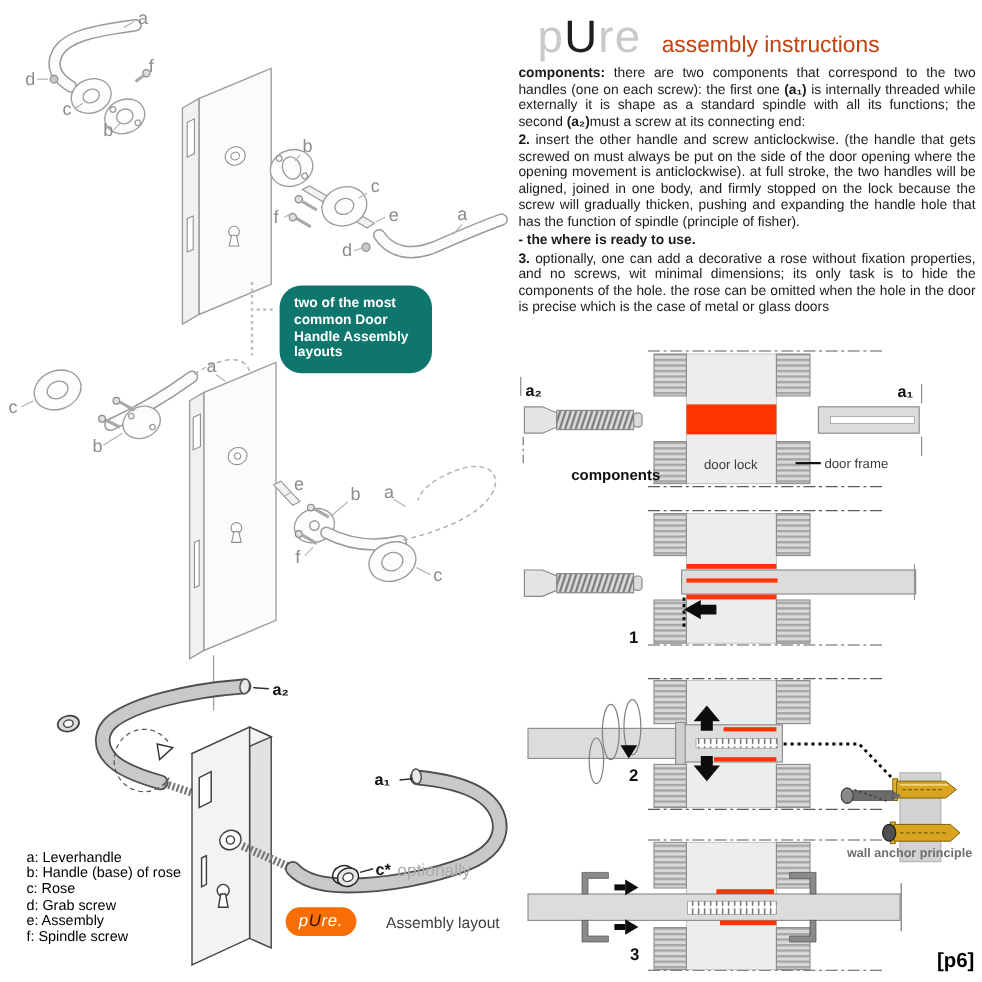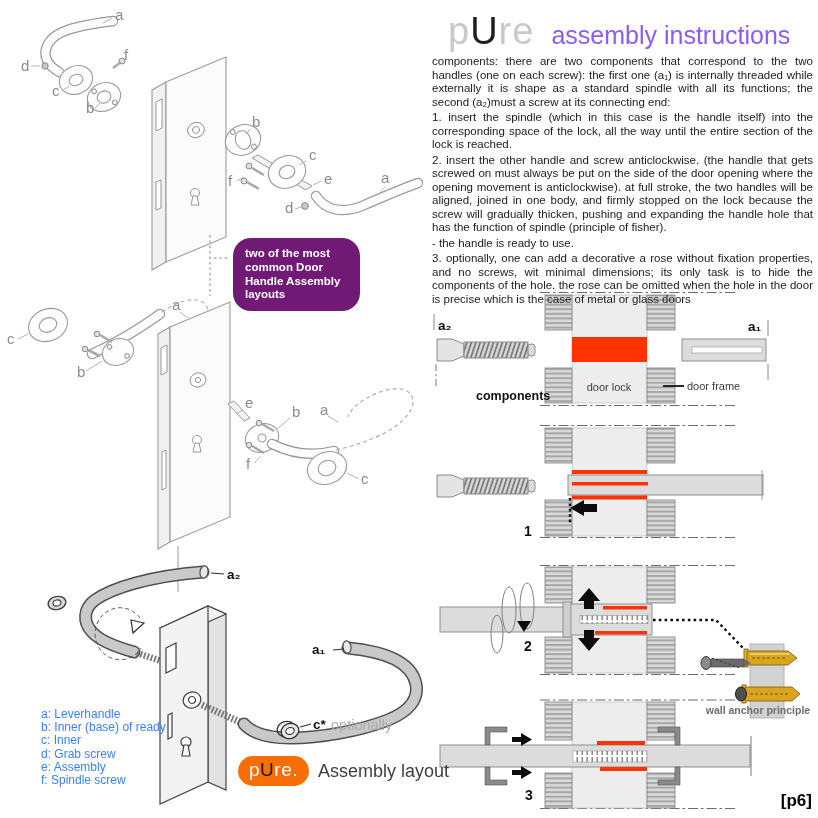--- a/index.html
+++ b/index.html
@@ -30,33 +30,33 @@
   .orange{fill:#ff3300}
   .blk{fill:#0c0c0c}
   .dlab{font:11px "Liberation Sans",sans-serif;fill:#3c3c3c}
   .dlabB{font:bold 12.5px "Liberation Sans",sans-serif;fill:#101010}
   .numB{font:bold 14px "Liberation Sans",sans-serif;fill:#101010}
   .coil{fill:none;stroke:#7f7f7f;stroke-width:1}
   
   .logo-row{position:absolute;left:448px;top:10px;display:flex;align-items:baseline;text-align:center;}
   .logo{font-size:38px;letter-spacing:1px;font-weight:400;}
   .logo .lg{color:#c9c9c9}.logo .lk{color:#1f1f1f}
-  .logo-title{font-size:25px;color:#8b5cf6;margin-left:17px;}
+  .logo-title{font-size:19px;color:#c2410c;margin-left:17px;}
   .copy{position:absolute;left:432px;top:55px;width:381px;font-size:11.5px;line-height:13.5px;
         text-align:justify;color:#1b1b1b;}
   .copy p{margin:0 0 2px 0;}
-  .copy b{font-weight:normal;}
-  .callout{position:absolute;left:233px;top:238px;width:107px;background:#701a75;color:#fff;
+  .copy b{font-weight:bold;}
+  .callout{position:absolute;left:233px;top:238px;width:107px;background:#0f766e;color:#fff;
            border-radius:18px;padding:9px 8px 9px 12px;font-size:11.5px;font-weight:bold;line-height:13.8px;}
-  .legend{position:absolute;left:22px;top:708px;font-size:12px;line-height:13.2px;color:#3b82f6;margin-left:19px;}
+  .legend{position:absolute;left:22px;top:708px;font-size:12px;line-height:13.2px;color:#000000;}
   .badge-row{position:absolute;left:238px;top:756px;display:flex;align-items:center;}
   .badge{background:#f86e04;color:#fff;border-radius:17px;padding:3px 11px 5px 11px;
-         font-size:19px;font-weight:400;letter-spacing:.5px;}
+         font-size:14px;font-weight:400;letter-spacing:.5px;font-style:italic;}
   .badge .bk{color:#26150a}
-  .badge-cap{font-size:18px;color:#3f3f3f;margin-left:9px;}
+  .badge-cap{font-size:13px;color:#3f3f3f;margin-left:25px;}
 </style>
 </head>
 <body>
 
 <div class="page">
 
 <svg id="art" width="818" height="818" viewBox="0 0 818 818">
   <defs>
     <pattern id="hatchH" width="6" height="4.6" patternUnits="userSpaceOnUse">
       <rect width="6" height="4.6" fill="#dadada"></rect>
@@ -396,32 +396,31 @@
   <text x="812" y="806" text-anchor="end" font-size="17" font-weight="bold" fill="#000">[p6]</text>
 </svg>
 
 <div class="logo-row">
   <div class="logo"><span class="lg">p</span><span class="lk">U</span><span class="lg">re</span></div>
   <div class="logo-title">assembly instructions</div>
 </div>
 
 <div class="copy">
   <p><b>components:</b><span> there are two components that correspond to the two handles (one on each screw): the first one </span><b>(a₁)</b><span> is internally threaded while externally it is shape as a standard spindle with all its functions; the second </span><b>(a₂)</b><span>must a screw at its connecting end:</span></p>
-  <p><b>1.</b><span> insert the spindle (which in this case is the handle itself) into the corresponding space of the lock, all the way until the entire section of the lock is reached.</span></p>
   <p><b>2.</b><span> insert the other handle and screw anticlockwise. (the handle that gets screwed on must always be put on the side of the door opening where the opening movement is anticlockwise). at full stroke, the two handles will be aligned, joined in one body, and firmly stopped on the lock because the screw will gradually thicken, pushing and expanding the handle hole that has the function of spindle (principle of fisher).</span></p>
-  <p><b>- the handle is ready to use.</b></p>
+  <p><b>- the where is ready to use.</b></p>
   <p><b>3.</b><span> optionally, one can add a decorative a rose without fixation properties, and no screws, wit minimal dimensions;  its only task is to hide the components of the hole. the rose can be omitted when the hole in the door is precise which is the case of metal or glass doors</span></p>
 </div>
 
 <div class="callout">two of the most common Door Handle Assembly layouts</div>
 
 <div class="legend">
   <div>a: Leverhandle</div>
-  <div>b: Inner (base) of ready</div>
-  <div>c: Inner</div>
+  <div>b: Handle (base) of rose</div>
+  <div>c: Rose</div>
   <div>d: Grab screw</div>
   <div>e: Assembly</div>
   <div>f:  Spindle screw</div>
 </div>
 
 <div class="badge-row">
   <div class="badge"><span>p</span><span class="bk">U</span><span>re.</span></div>
   <div class="badge-cap">Assembly layout</div>
 </div>
 

